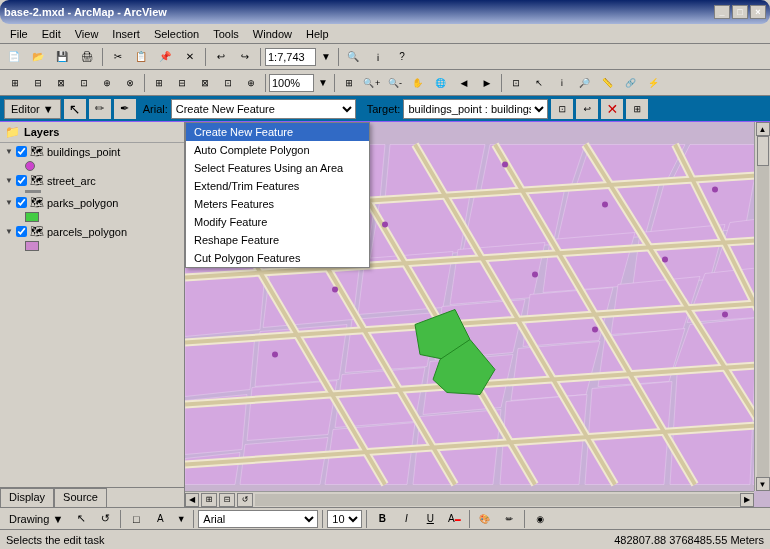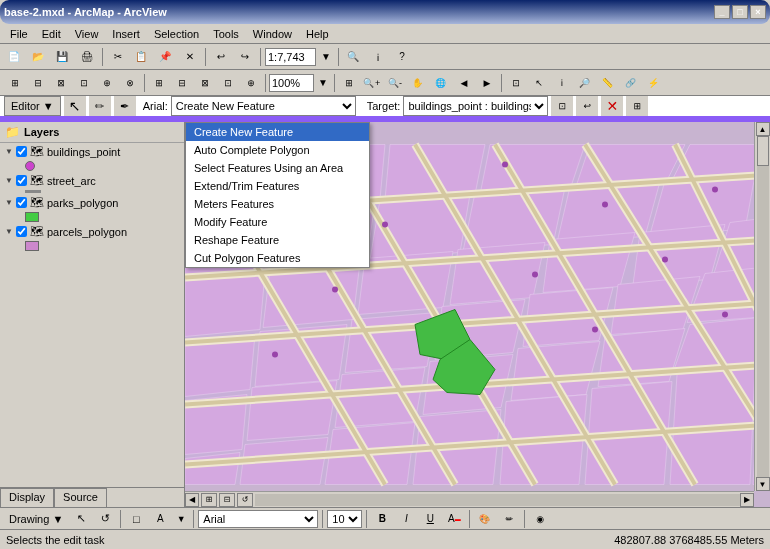--- a/index.html
+++ b/index.html
@@ -78,22 +78,22 @@
       height: 18px;
       border: 1px solid #808080;
       background: white;
       padding: 0 2px;
       font-size: 11px;
       width: 60px;
     }
 
     
     .editor-toolbar {
-      background: #ffffff;
-      border-bottom: 6px solid #8b5cf6;
+      background: #0369a1;
+      border-bottom: 1px solid #8b5cf6;
       display: flex;
       align-items: center;
       height: 26px;
       padding: 2px 4px;
       gap: 3px;
     }
     .editor-btn {
       background: #d4d0c8;
       border: 1px solid #808080;
       height: 20px;

